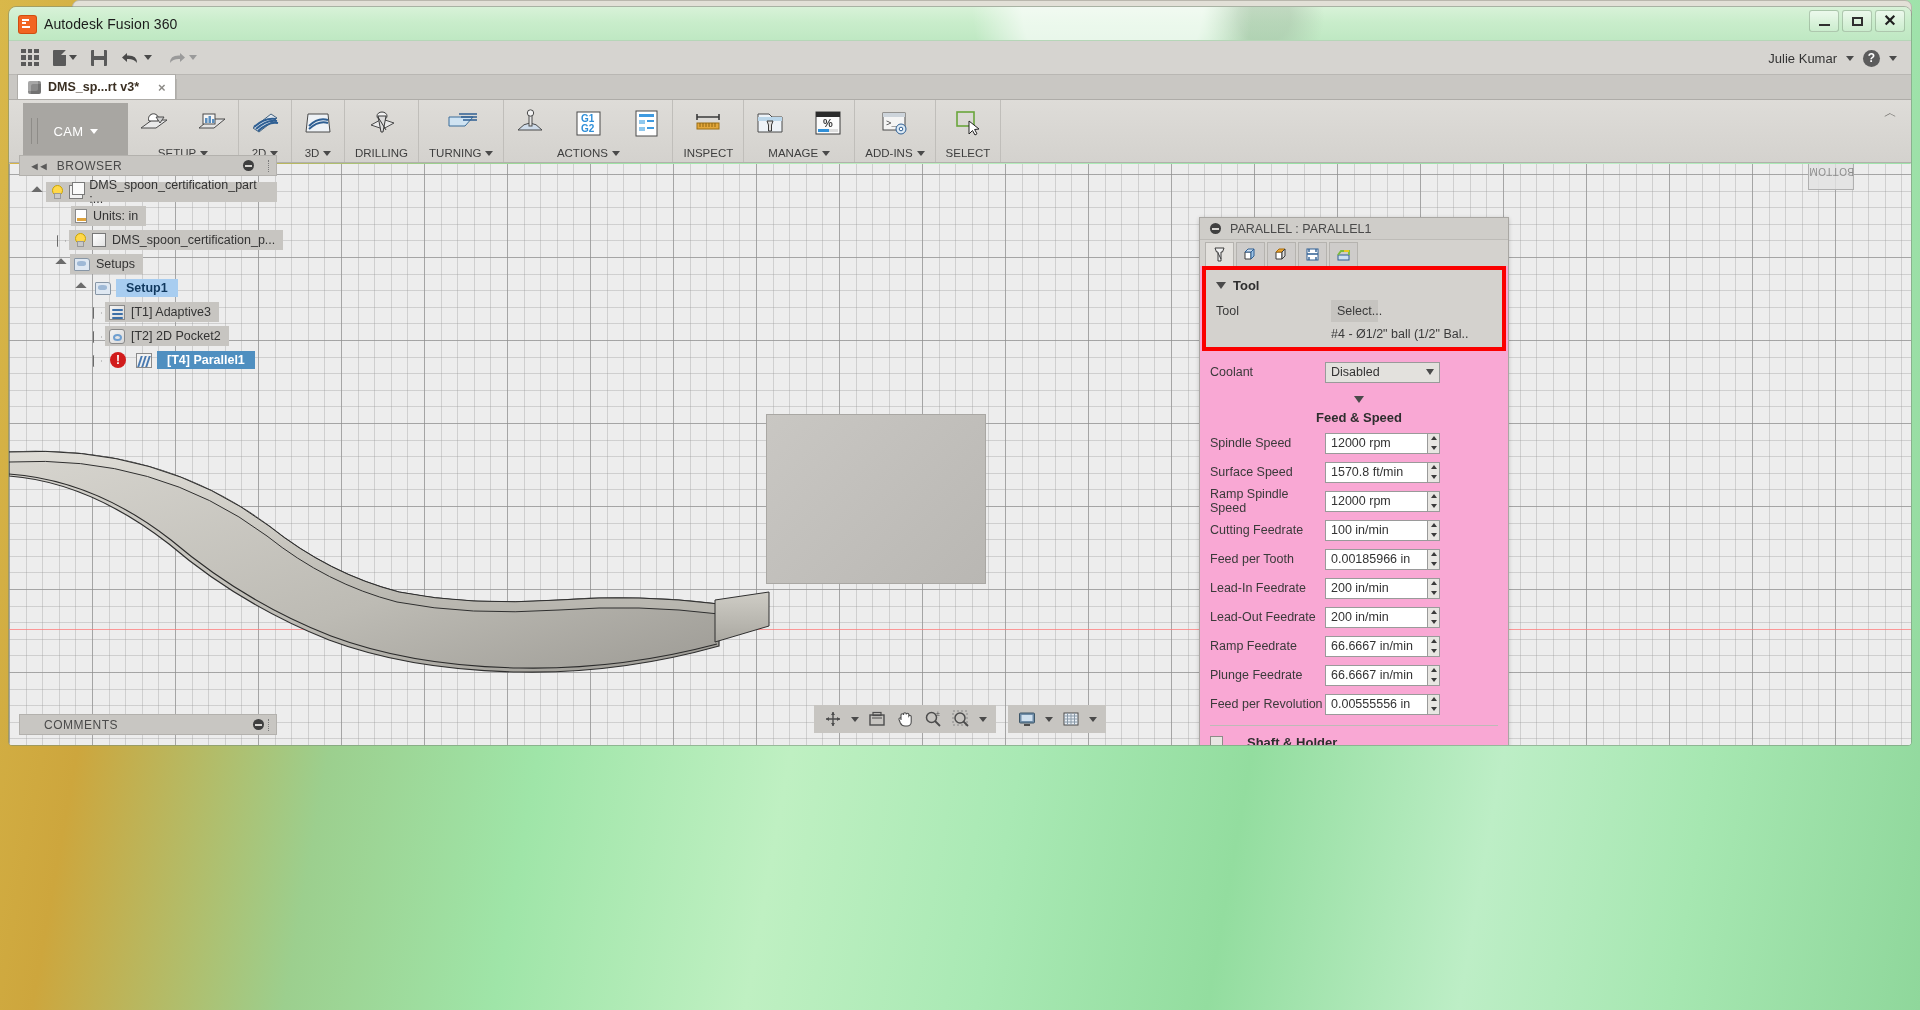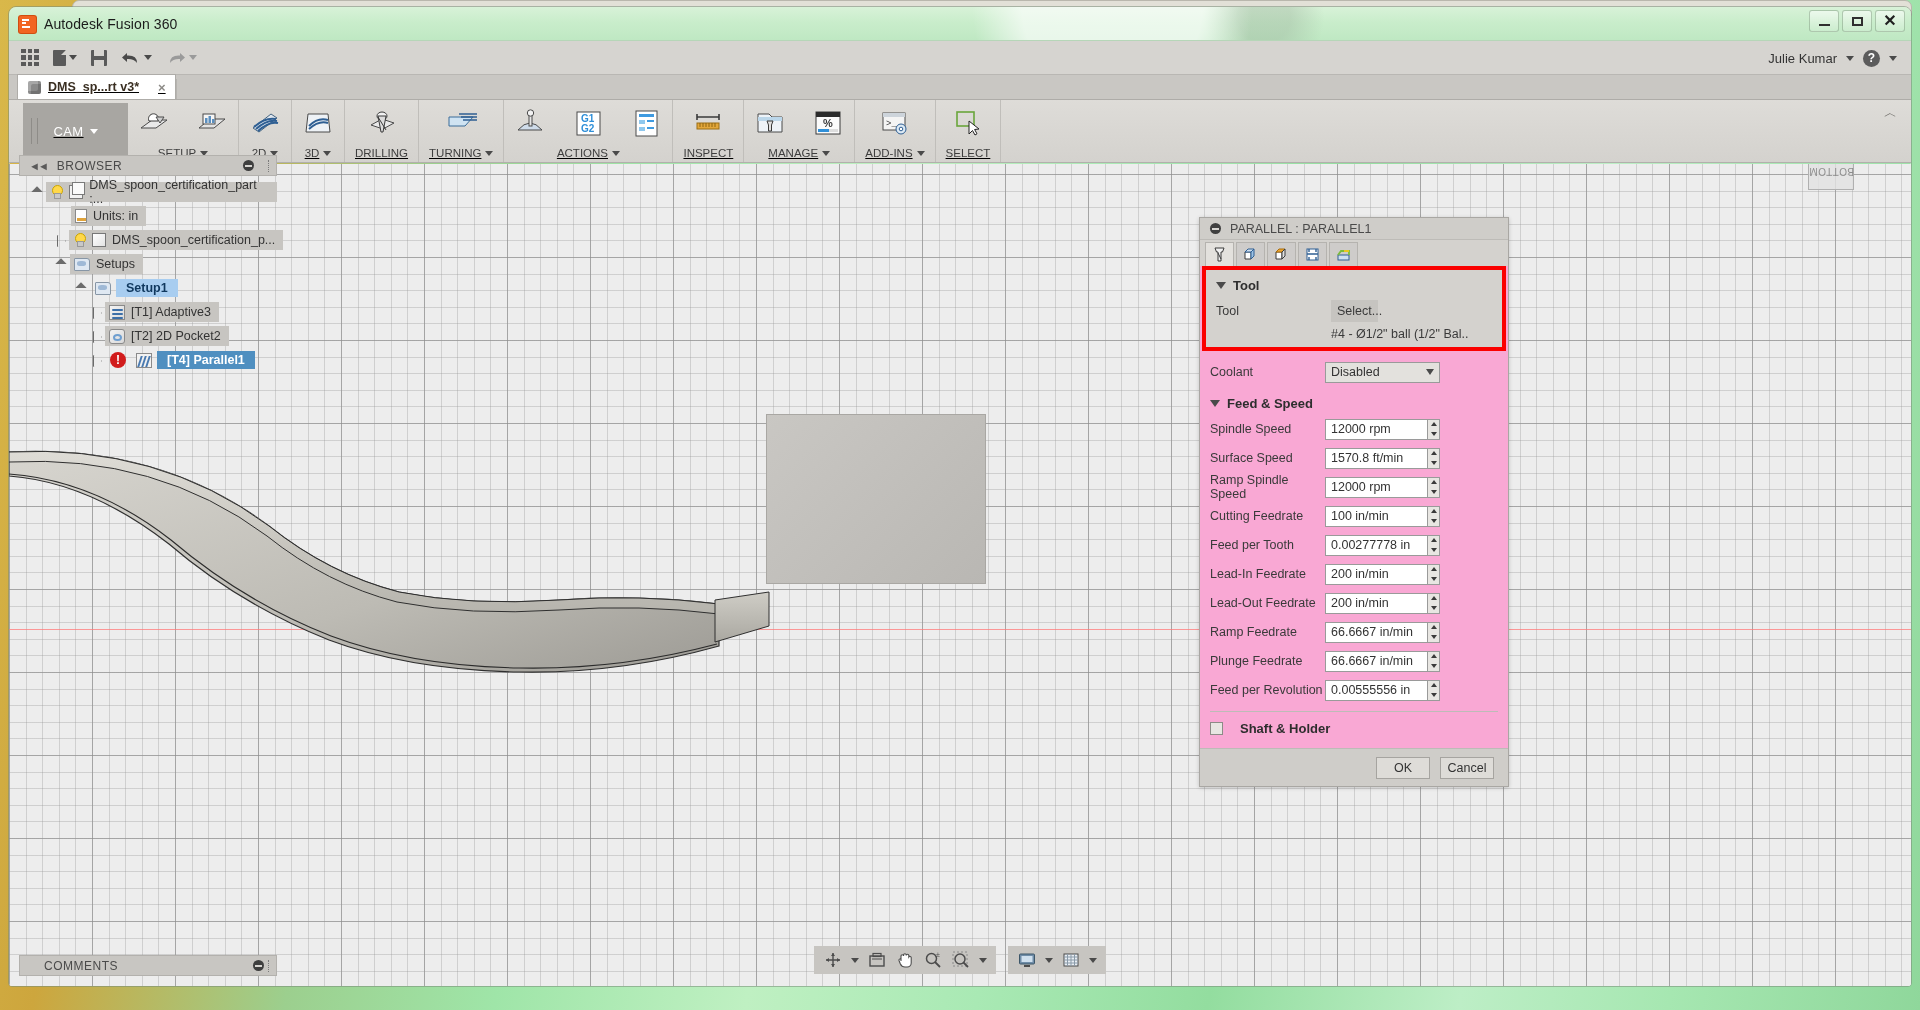--- a/index.html
+++ b/index.html
@@ -20,26 +20,25 @@
                       #a6e7b1 88%, #8fd79b 100%);
   }
   .ghost-window {
     position: absolute; left: 72px; top: 0px; width: 1840px; height: 16px;
     background: #e2e0d7; border: 1px solid #b9b7ad;
     border-radius: 7px 7px 0 0;
   }
 
   
   .win {
-    position: absolute; left: 8px; top: 6px; width: 1904px; height: 981px;
+    position: absolute; left: 8px; top: 6px; width: 1904px; height: 740px;
     border-radius: 8px 8px 4px 4px;
     overflow: hidden;
     border: 1px solid rgba(120,140,120,0.55);
     box-shadow: 0 0 0 1px rgba(255,255,255,0.25) inset;
-    text-decoration: underline;
   }
 
   
   .titlebar {
     position: relative; height: 34px;
     background:
       radial-gradient(circle at 58% 0%, rgba(255,255,255,0.65) 0 90px, rgba(255,255,255,0) 140px),
       radial-gradient(circle at 66% 30%, rgba(150,170,150,0.35) 0 26px, rgba(255,255,255,0) 60px),
       linear-gradient(180deg,#d8f2d8 0%, #c9edcb 46%, #bfe8c3 100%);
     border-bottom: 1px solid #b6d6b8;
@@ -283,21 +282,21 @@
   .spin i.up { border-bottom:4px solid #3a3a3a; }
   .spin i.dn { border-top:4px solid #3a3a3a; }
 
   .combo {
     width:115px; height:21px; background:#e3e1dd; border:1px solid #9a9a9a;
     display:flex; align-items:center; justify-content:space-between; padding:0 5px; font-size:12.5px; color:#333;
   }
   .combo .tri-down { border-top-width:6px; border-left-width:4.5px; border-right-width:4.5px; }
 
   .sep { height:1px; background:#bdbbb7; margin:8px 10px 0; }
-  .chk-row { display:flex; align-items:center; gap:17px; padding:9px 8px 0 10px; font-weight:700; font-size:13px; color:#2e2e2e;}
+  .chk-row { display:flex; align-items:center; gap:24px; padding:9px 8px 0 10px; font-weight:700; font-size:13px; color:#2e2e2e;}
   .chkbox { width:13px;height:13px;background:#e8e6e2;border:1px solid #8d8b87; }
 
   .dlg-foot {
     height:38px; border-top:1px solid #bdbbb7; margin-top:12px;
     display:flex; align-items:center; justify-content:flex-end; gap:10px; padding-right:14px; background:#cfcdc9;
   }
   .fbtn { min-width:54px; height:22px; background:#dedcd8; border:1px solid #a6a4a0;
     display:flex; align-items:center; justify-content:center; font-size:12.5px; color:#333; }
 </style>
 </head>
@@ -825,21 +824,21 @@
       </div>
 
       <div class="row" style="margin-top:8px;">
         <span class="lbl">Coolant</span>
         <span class="combo">
           <span>Disabled</span>
           <span class="tri-down"></span>
         </span>
       </div>
 
-      <div class="sect-head" style="margin-top:6px;">
+      <div class="sect-head" style="margin-top:6px;flex-direction:column;">
         <span class="tri-down"></span>
         <span>Feed &amp; Speed</span>
       </div>
 
       <div class="row">
         <span class="lbl">Spindle Speed</span>
         <span class="field">
           <span>12000 rpm</span>
           <span class="spin">
               <i class="up"></i>
@@ -877,21 +876,21 @@
           <span class="spin">
               <i class="up"></i>
               <i class="dn"></i>
             </span>
         </span>
       </div>
 
       <div class="row">
         <span class="lbl">Feed per Tooth</span>
         <span class="field">
-          <span>0.00277778 in</span>
+          <span>0.00185966 in</span>
           <span class="spin">
               <i class="up"></i>
               <i class="dn"></i>
             </span>
         </span>
       </div>
 
       <div class="row">
         <span class="lbl">Lead-In Feedrate</span>
         <span class="field">

